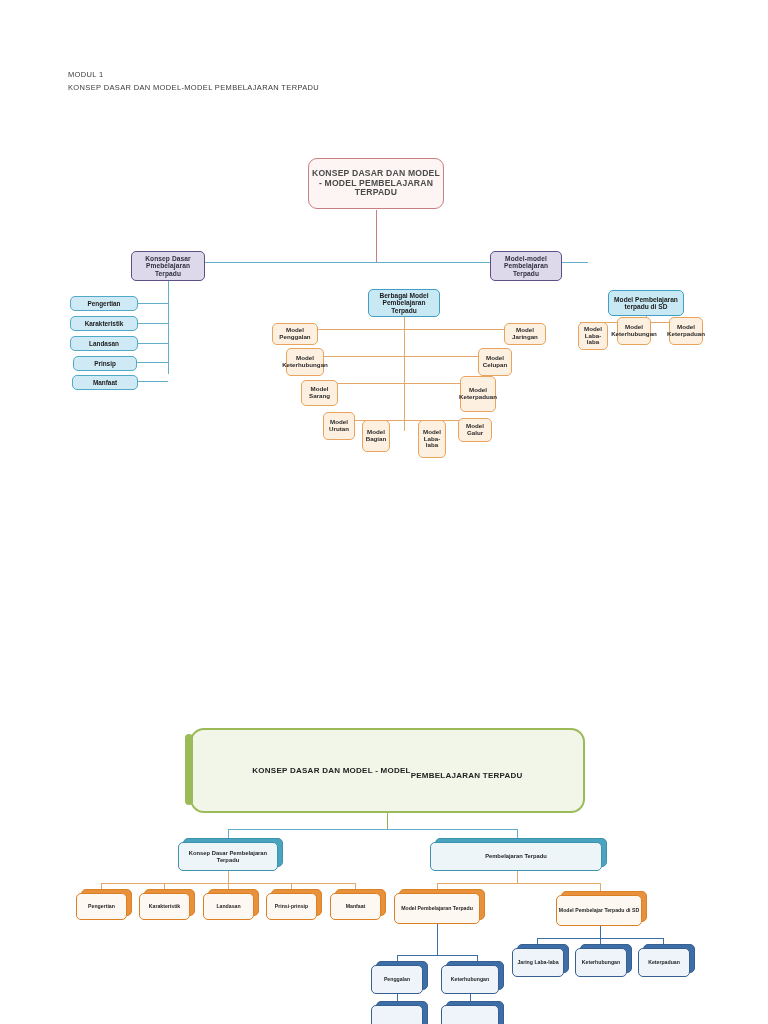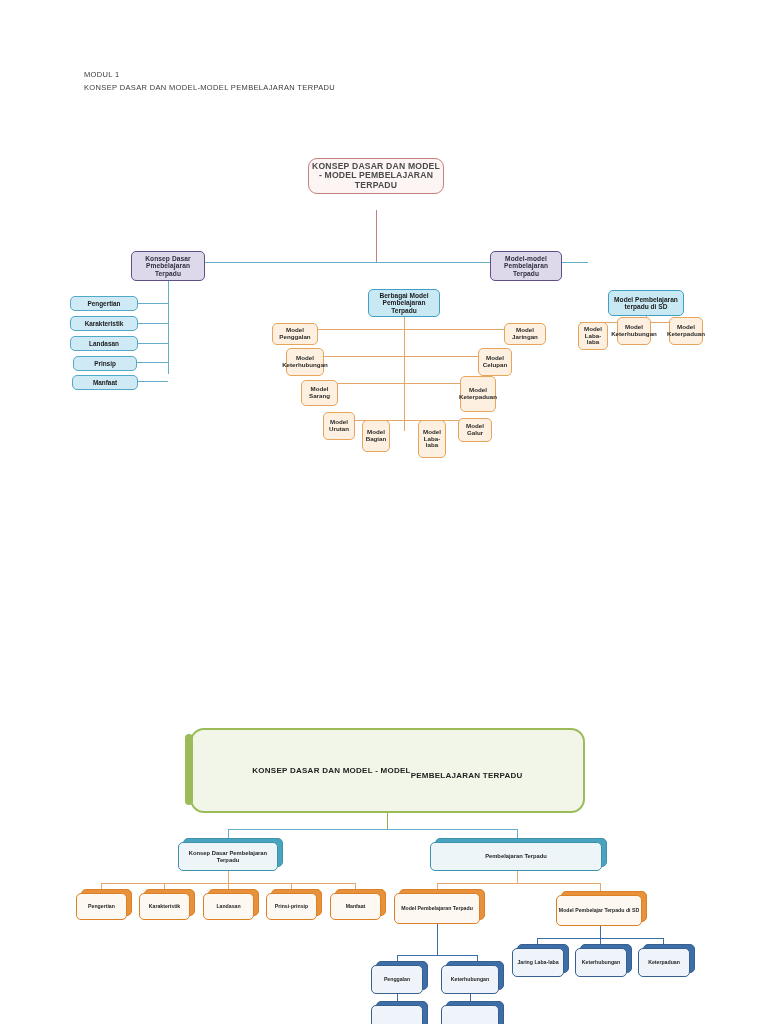--- a/index.html
+++ b/index.html
@@ -7,21 +7,21 @@
     width:768px;height:1024px;
     background:#ffffff;
     font-family:"Liberation Sans", sans-serif;
     position:relative;
     overflow:hidden;
     color:#000;
   }
   #page{position:relative;width:768px;height:1024px;}
 
   
-  .hdr{position:absolute;left:84px;font-size:7.5px;letter-spacing:.35px;color:#3a3a3a;white-space:nowrap;}
+  .hdr{position:absolute;left:68px;font-size:7.5px;letter-spacing:.35px;color:#3a3a3a;white-space:nowrap;}
   .hdr.l1{top:70px;}
   .hdr.l2{top:83px;}
 
   
   .node{
     position:absolute;
     box-sizing:border-box;
     display:flex;align-items:center;justify-content:center;
     text-align:center;
     line-height:1.12;
@@ -103,21 +103,21 @@
   .sn-bl .front{background:#eff4fa;border:1.4px solid #35608f;font-size:5.2px;font-weight:600;color:#1f1f1f;}
 </style>
 </head>
 <body>
 
 <div id="page">
 
   <div class="hdr l1">MODUL 1</div>
   <div class="hdr l2">KONSEP DASAR DAN MODEL-MODEL PEMBELAJARAN TERPADU</div>
 
-  <div class="node n-root" style="left:308px;top:158px;width:136px;height:36px;">
+  <div class="node n-root" style="left:308px;top:158px;width:136px;height:51px;">
     <span>KONSEP DASAR DAN MODEL - MODEL PEMBELAJARAN TERPADU</span>
   </div>
 
   <div class="ln v pk" style="left:376px;top:210px;height:52px;"></div>
 
   <div class="ln h te" style="left:168px;top:262px;width:420px;"></div>
 
   <div class="node n-purple" style="left:131px;top:251px;width:74px;height:30px;">
     <span>Konsep Dasar Pmebelajaran Terpadu</span>
   </div>

